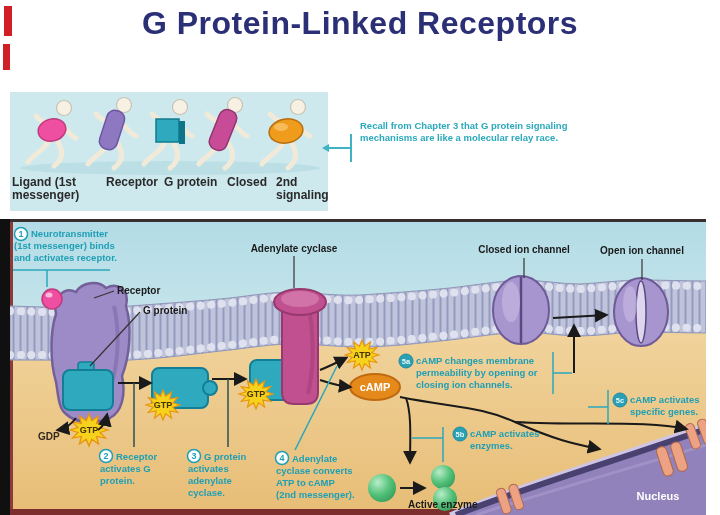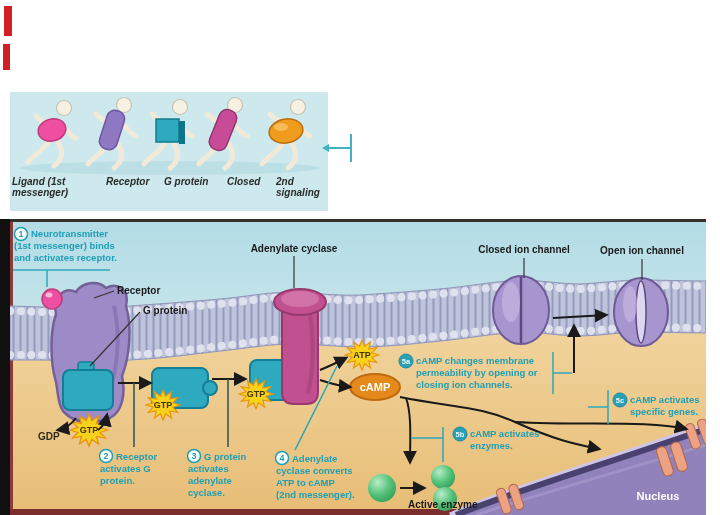--- a/index.html
+++ b/index.html
@@ -3,21 +3,21 @@
 <meta charset="utf-8">
 <style>
   html,body{margin:0;padding:0;background:#fff;}
   #page{position:relative;width:720px;height:515px;background:#fff;overflow:hidden;
         font-family:"Liberation Sans",sans-serif;}
   .abs{position:absolute;}
   #title{left:0;top:5px;width:720px;text-align:center;font-size:32px;font-weight:600;
          color:#2b2f75;letter-spacing:.5px;}
   .redmark{background:#d11f26;}
   #panel{left:10px;top:92px;width:318px;height:119px;background:#cde9ee;}
-  .plabel{position:absolute;font-size:10px;font-weight:bold;color:#2a2a2a;line-height:1.12;font-style:italic;}
+  .plabel{position:absolute;font-size:12px;font-weight:bold;color:#2a2a2a;line-height:1.12;}
   #callout-text{left:360px;top:120px;width:215px;font-size:9.5px;font-weight:bold;
                 color:#2aa9bc;line-height:1.28;}
   .callout-line{background:#3db3c4;}
   #diag-topbar{left:0;top:219px;width:706px;height:3px;background:#382f2f;}
   #black-strip{left:0;top:219px;width:10px;height:296px;background:#101010;}
   svg text{font-family:"Liberation Sans",sans-serif;}
   .step{fill:#1f9fb5;font-size:9.5px;font-weight:bold;}
   .dlab{fill:#1a1a1a;font-size:10px;font-weight:bold;}
   .ptr{stroke:#333;stroke-width:1.2;fill:none;}
   .blk{stroke:#1a1a1a;stroke-width:2;fill:none;}
@@ -26,20 +26,21 @@
   .rhead{fill:#f7f1e4;stroke:#c9c2b2;stroke-width:1.2;}
 </style>
 </head>
 <body>
 
 <div id="page">
 
   <div class="abs redmark" style="left:4px;top:6px;width:8px;height:30px;"></div>
   <div class="abs redmark" style="left:3px;top:44px;width:7px;height:26px;"></div>
 
+  <div id="title" class="abs">G Protein-Linked Receptors</div>
 
   <div id="panel" class="abs">
     <svg width="318" height="86" viewBox="0 0 318 86">
       <ellipse cx="160" cy="76" rx="150" ry="7" fill="#bcdfe5"></ellipse>
 
       <g>
         <path class="limb" d="M46,30 C38,34 32,30 26,24"></path>
           <path class="limb" d="M50,32 C58,38 60,44 66,46"></path>
         <path class="limb" d="M38,50 C32,60 24,62 18,70"></path>
           <path class="limb" d="M48,50 C54,60 52,68 44,74"></path>
@@ -88,20 +89,21 @@
     <div class="plabel" style="left:2px;top:84px;width:92px;">Ligand (1st messenger)</div>
     <div class="plabel" style="left:96px;top:84px;">Receptor</div>
     <div class="plabel" style="left:154px;top:84px;">G protein</div>
     <div class="plabel" style="left:217px;top:84px;">Closed</div>
     <div class="plabel" style="left:266px;top:84px;width:50px;">2nd signaling</div>
   </div>
 
   <div class="abs" style="left:322px;top:144px;width:0;height:0;border-top:4px solid transparent;border-bottom:4px solid transparent;border-right:7px solid #3db3c4;"></div>
   <div class="abs callout-line" style="left:329px;top:147px;width:22px;height:2px;"></div>
   <div class="abs callout-line" style="left:350px;top:134px;width:2px;height:28px;"></div>
+  <div id="callout-text" class="abs">Recall from Chapter 3 that G protein signaling mechanisms are like a molecular relay race.</div>
 
   <div id="diag-topbar" class="abs"></div>
   <div id="black-strip" class="abs"></div>
 
   <svg class="abs" style="left:10px;top:222px;" width="696" height="293" viewBox="0 0 696 293">
     <defs>
       <linearGradient id="gradTop" x1="0" y1="0" x2="0" y2="1">
         <stop offset="0" stop-color="#b3dce6"></stop>
           <stop offset="1" stop-color="#e9f4f2"></stop>
       </linearGradient>

